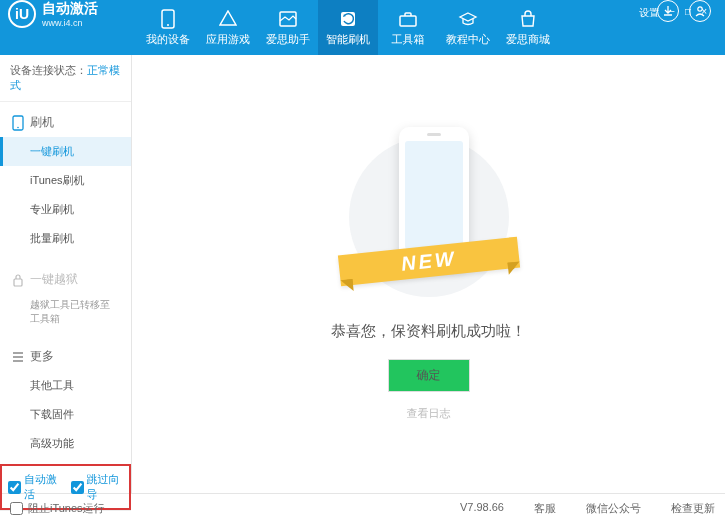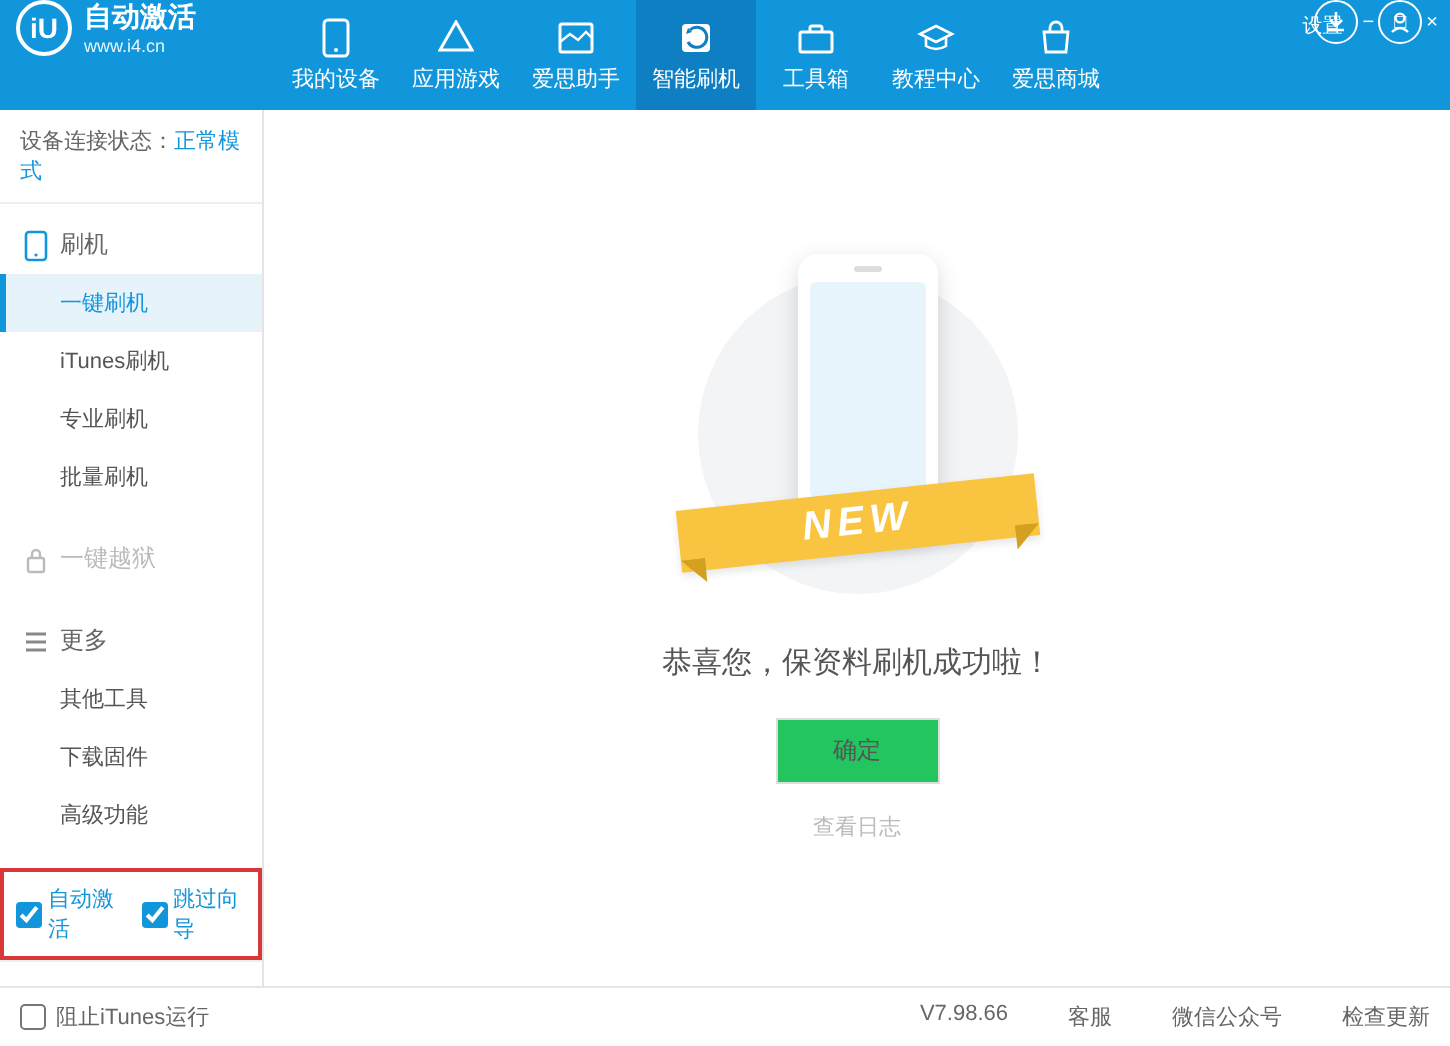--- a/index.html
+++ b/index.html
@@ -8,21 +8,21 @@
 .logo-area{display:flex;align-items:center;width:130px;gap:6px}
 .logo-icon{width:28px;height:28px;border:2px solid #fff;border-radius:50%;display:flex;align-items:center;justify-content:center;font-weight:bold;font-size:14px}
 .logo-text{display:flex;flex-direction:column}
 .logo-title{font-size:14px;font-weight:bold}
 .logo-sub{font-size:9px;opacity:.9}
 .nav-tabs{display:flex;flex:1;height:100%}
 .nav-tab{width:60px;display:flex;flex-direction:column;align-items:center;justify-content:center;cursor:pointer;font-size:11px;gap:3px}
 .nav-tab.active{background:#0d7fc2}
 .nav-icon{width:20px;height:20px;display:flex;align-items:center;justify-content:center}
 .header-right{display:flex;align-items:center;gap:10px;padding-right:6px}
-.win-btns{position:absolute;top:6px;right:4px;display:flex;gap:6px;font-size:10px;color:#fff}
+.win-btns{position:absolute;top:6px;right:16px;display:flex;gap:6px;font-size:10px;color:#fff}
 .win-btn{cursor:pointer;padding:0 2px}
 .circ-btn{width:22px;height:22px;border:1.5px solid #fff;border-radius:50%;display:flex;align-items:center;justify-content:center;cursor:pointer}
 .body{display:flex;height:438px}
 .sidebar{width:132px;border-right:1px solid #e5e5e5;display:flex;flex-direction:column}
 .conn-status{padding:8px 10px;font-size:11px;color:#666;border-bottom:1px solid #eee}
 .conn-val{color:#1296db}
 .side-section{padding:6px 0}
 .side-header{display:flex;align-items:center;gap:6px;padding:6px 12px;color:#666;font-size:12px;cursor:pointer}
 .side-item{padding:7px 12px 7px 30px;font-size:11px;color:#555;cursor:pointer}
 .side-item.active{background:#e6f3fb;color:#1296db;border-left:3px solid #1296db;padding-left:27px}
@@ -168,20 +168,21 @@
       <div class="side-item">批量刷机</div>
     </div>
     <div class="side-section">
       <div class="side-header" style="color:#bbb">
         <svg width="12" height="14" viewBox="0 0 12 14">
             <rect x="2" y="6" width="8" height="7" rx="1" fill="none" stroke="#bbb" stroke-width="1.2"></rect>
             <path d="M4 6 V4 A2 2 0 0 1 8 4 V6" fill="none" stroke="#bbb" stroke-width="1.2"></path>
           </svg>
         <span>一键越狱</span>
       </div>
+      <div class="side-note">越狱工具已转移至工具箱</div>
     </div>
     <div class="side-section">
       <div class="side-header">
         <svg width="12" height="10" viewBox="0 0 12 10">
             <path d="M1 1 H11 M1 5 H11 M1 9 H11" stroke="#888" stroke-width="1.4"></path>
           </svg>
         <span>更多</span>
       </div>
       <div class="side-item">其他工具</div>
       <div class="side-item">下载固件</div>

